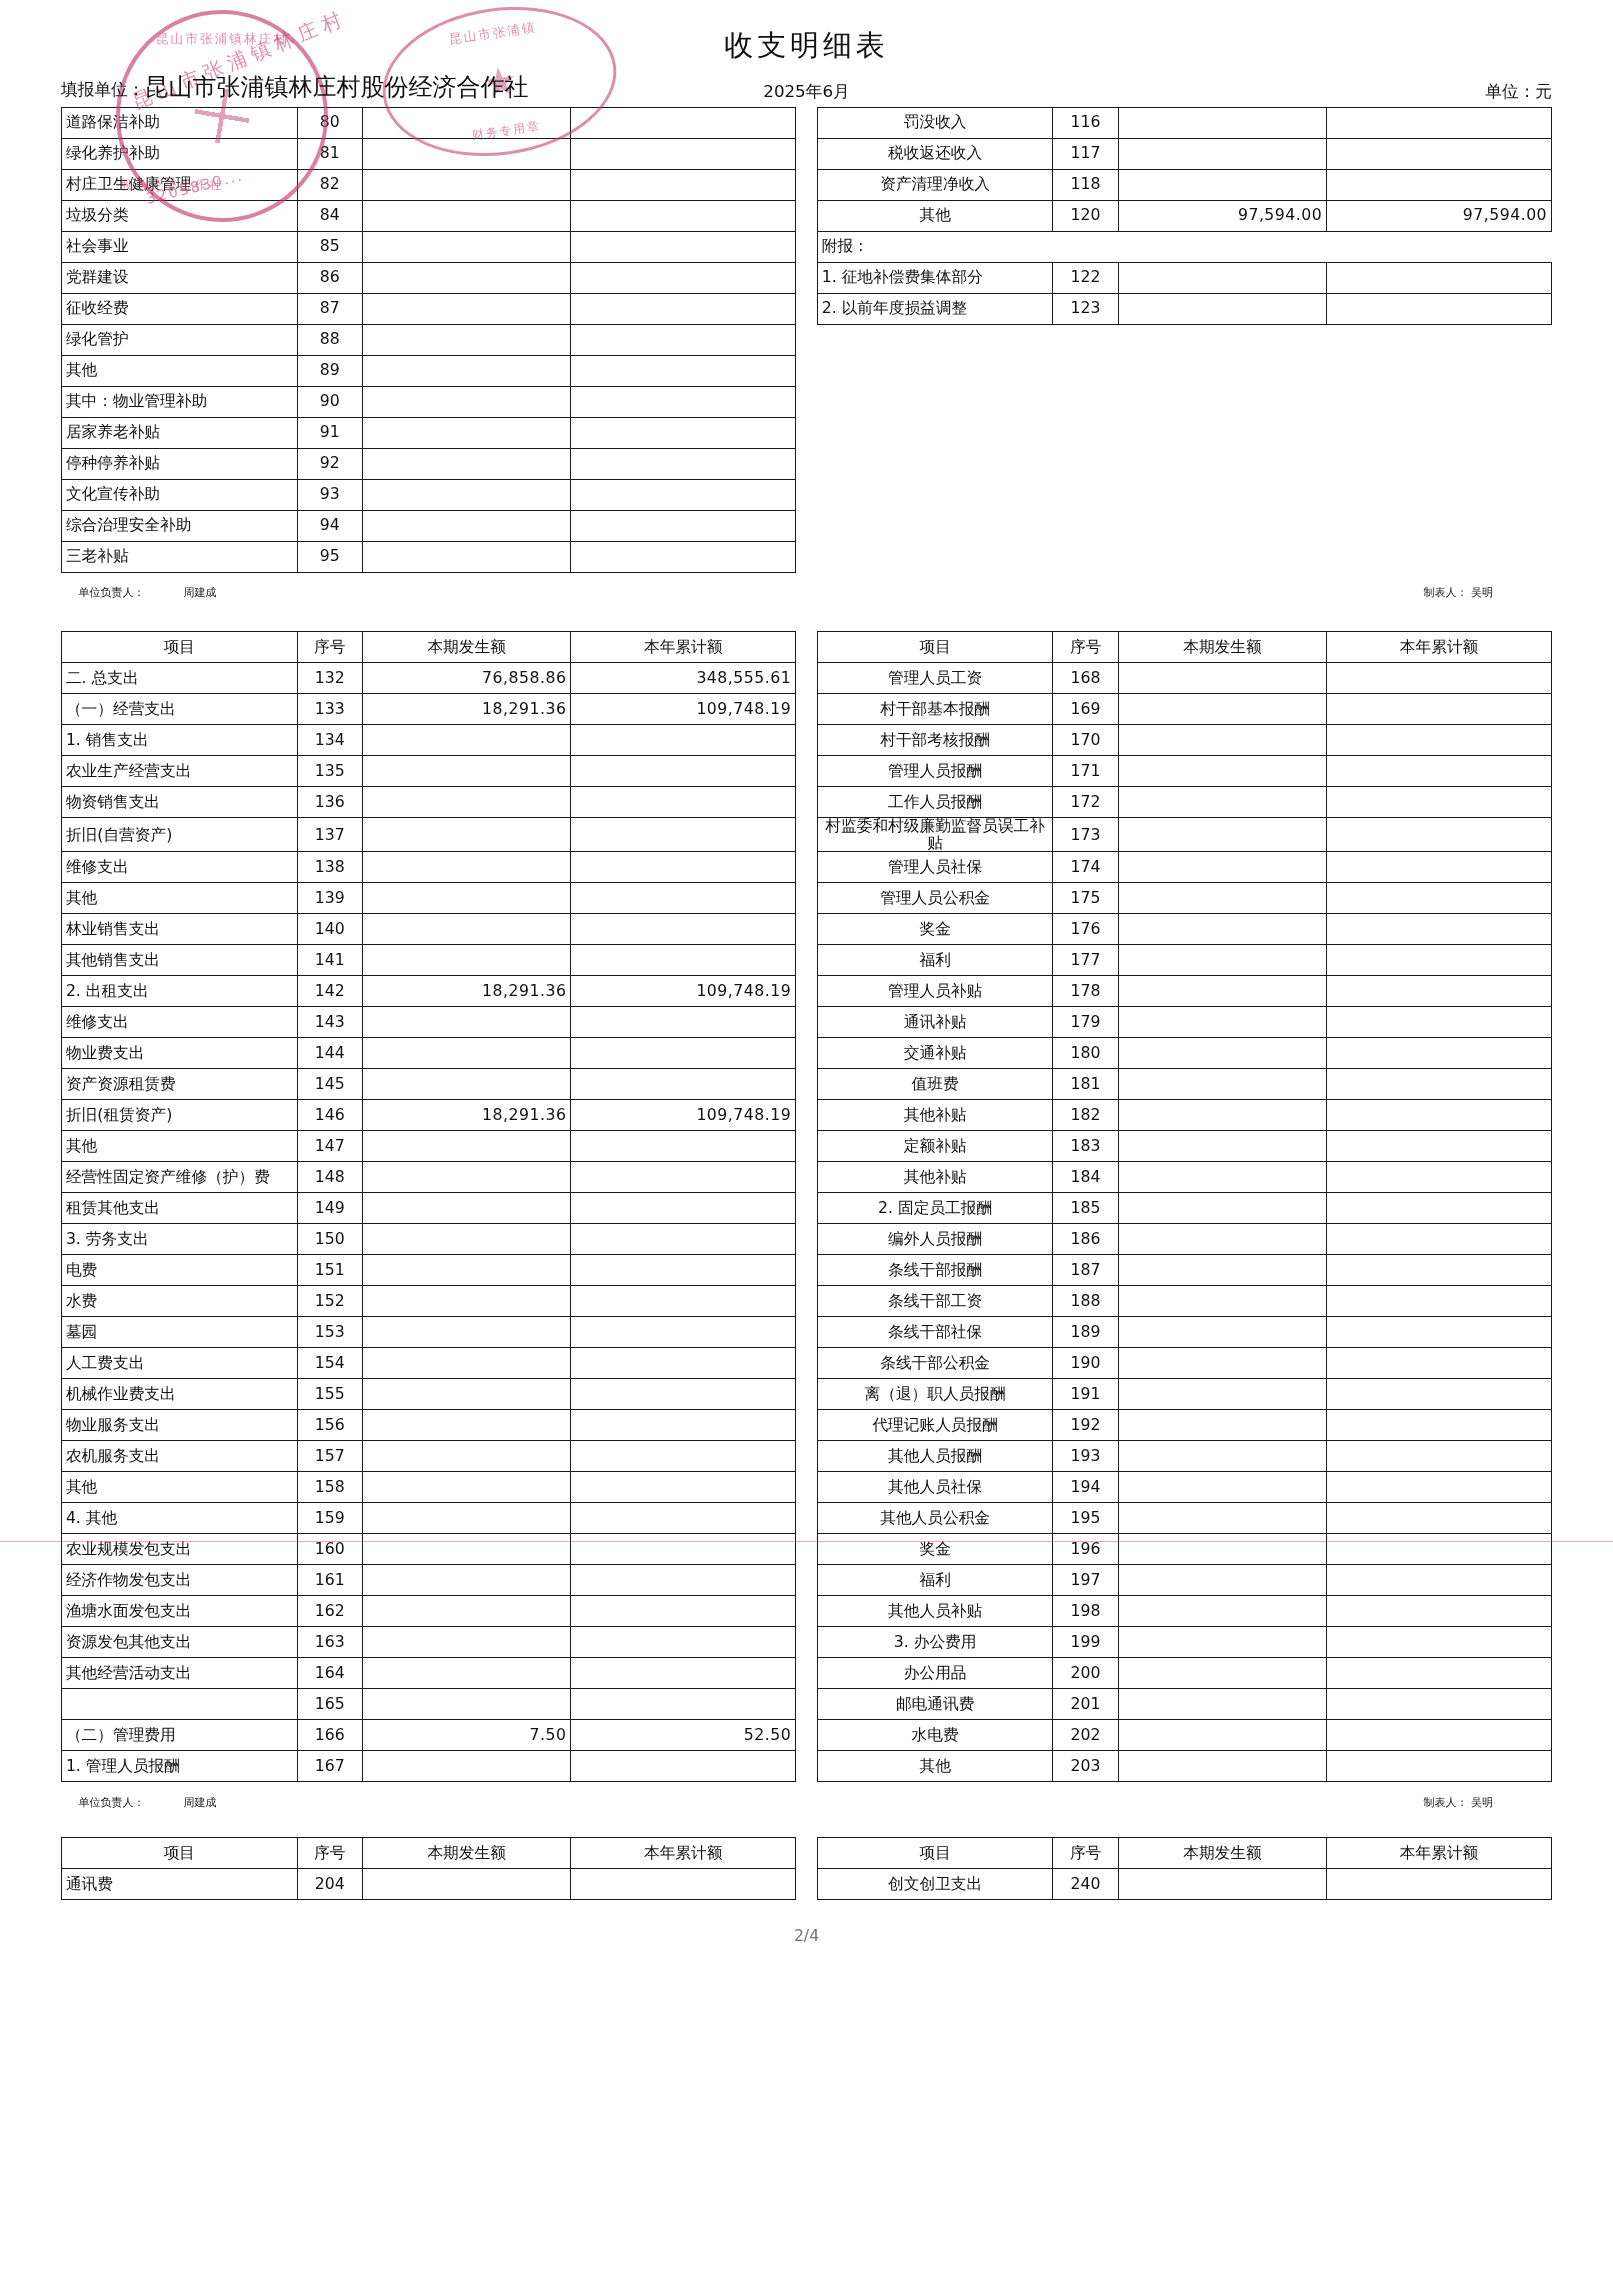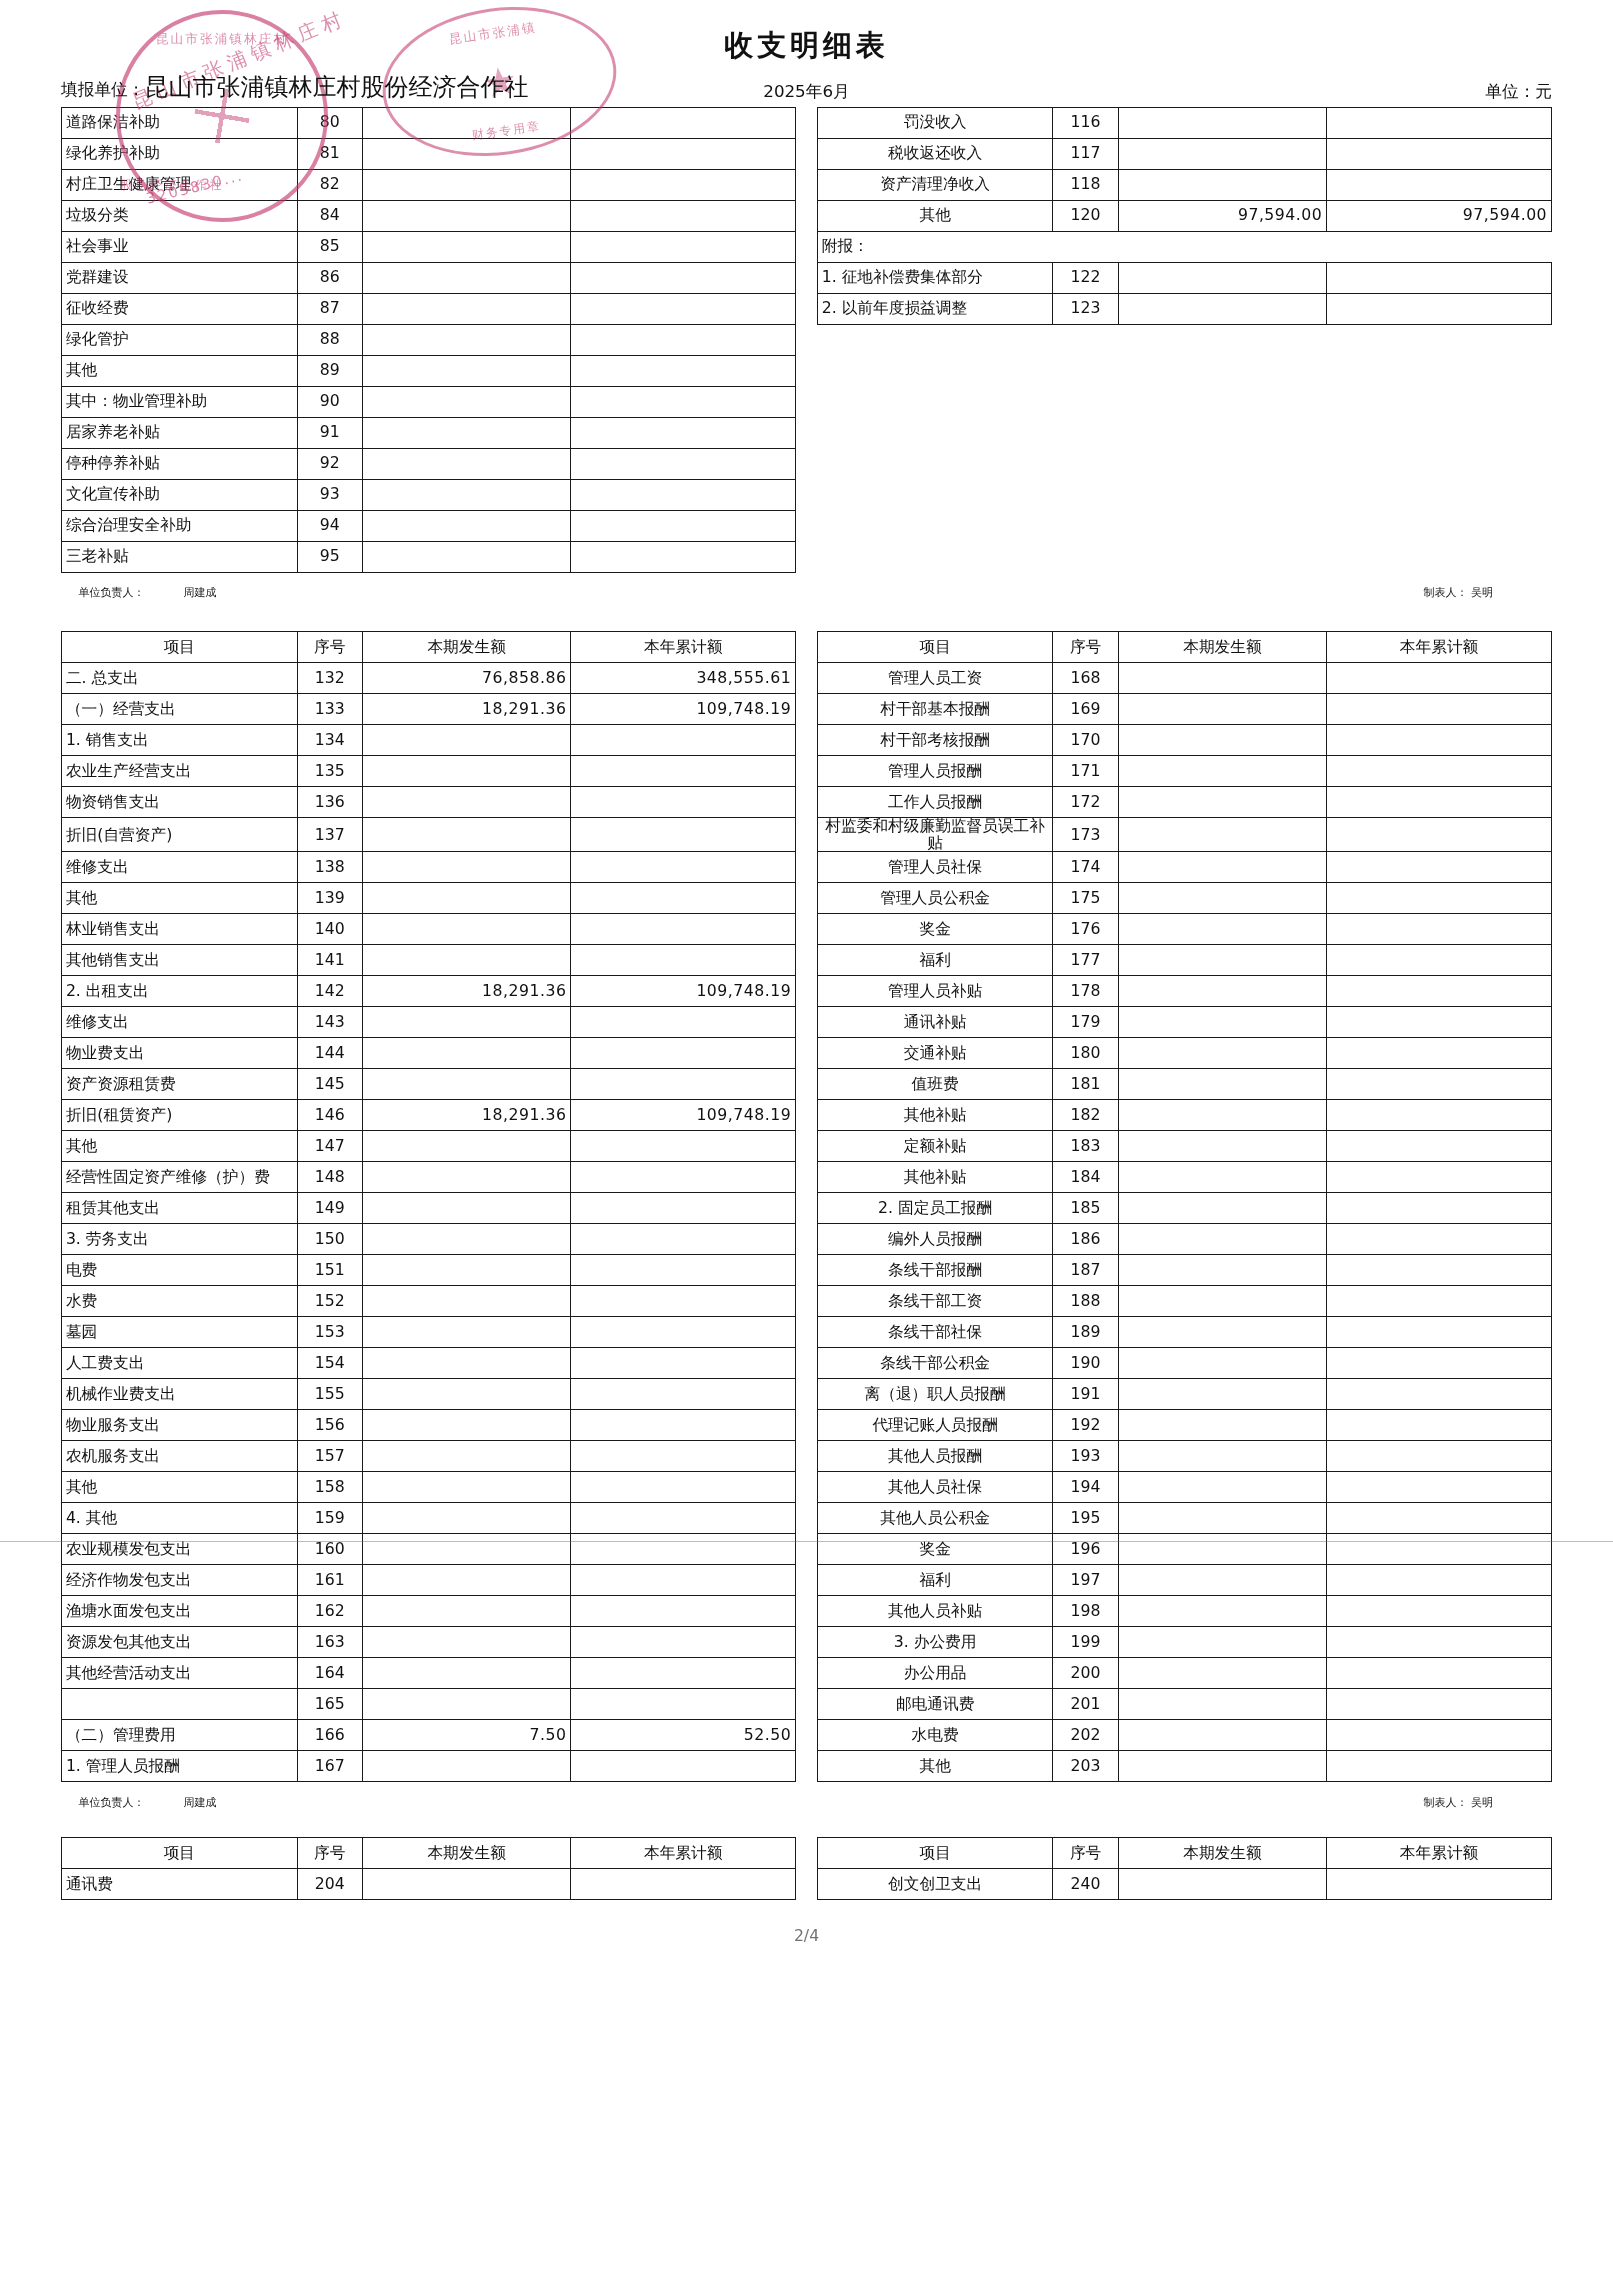--- a/index.html
+++ b/index.html
@@ -20,21 +20,21 @@
     width: 1613px;
     height: 2285px;
     box-sizing: border-box;
     padding: 0 61px;
   }
   .doc-title {
     text-align: center;
     font-size: 29px;
     letter-spacing: 3.9px;
     padding-top: 25.5px;
-    font-weight: 700;
+    font-weight: 400;
   }
   .header-row {
     position: relative;
     display: flex;
     align-items: flex-end;
     font-size: 16.7px;
     margin-top: 11.8px;
     height: 25.5px;
   }
   .hdr-left { white-space: nowrap; }

